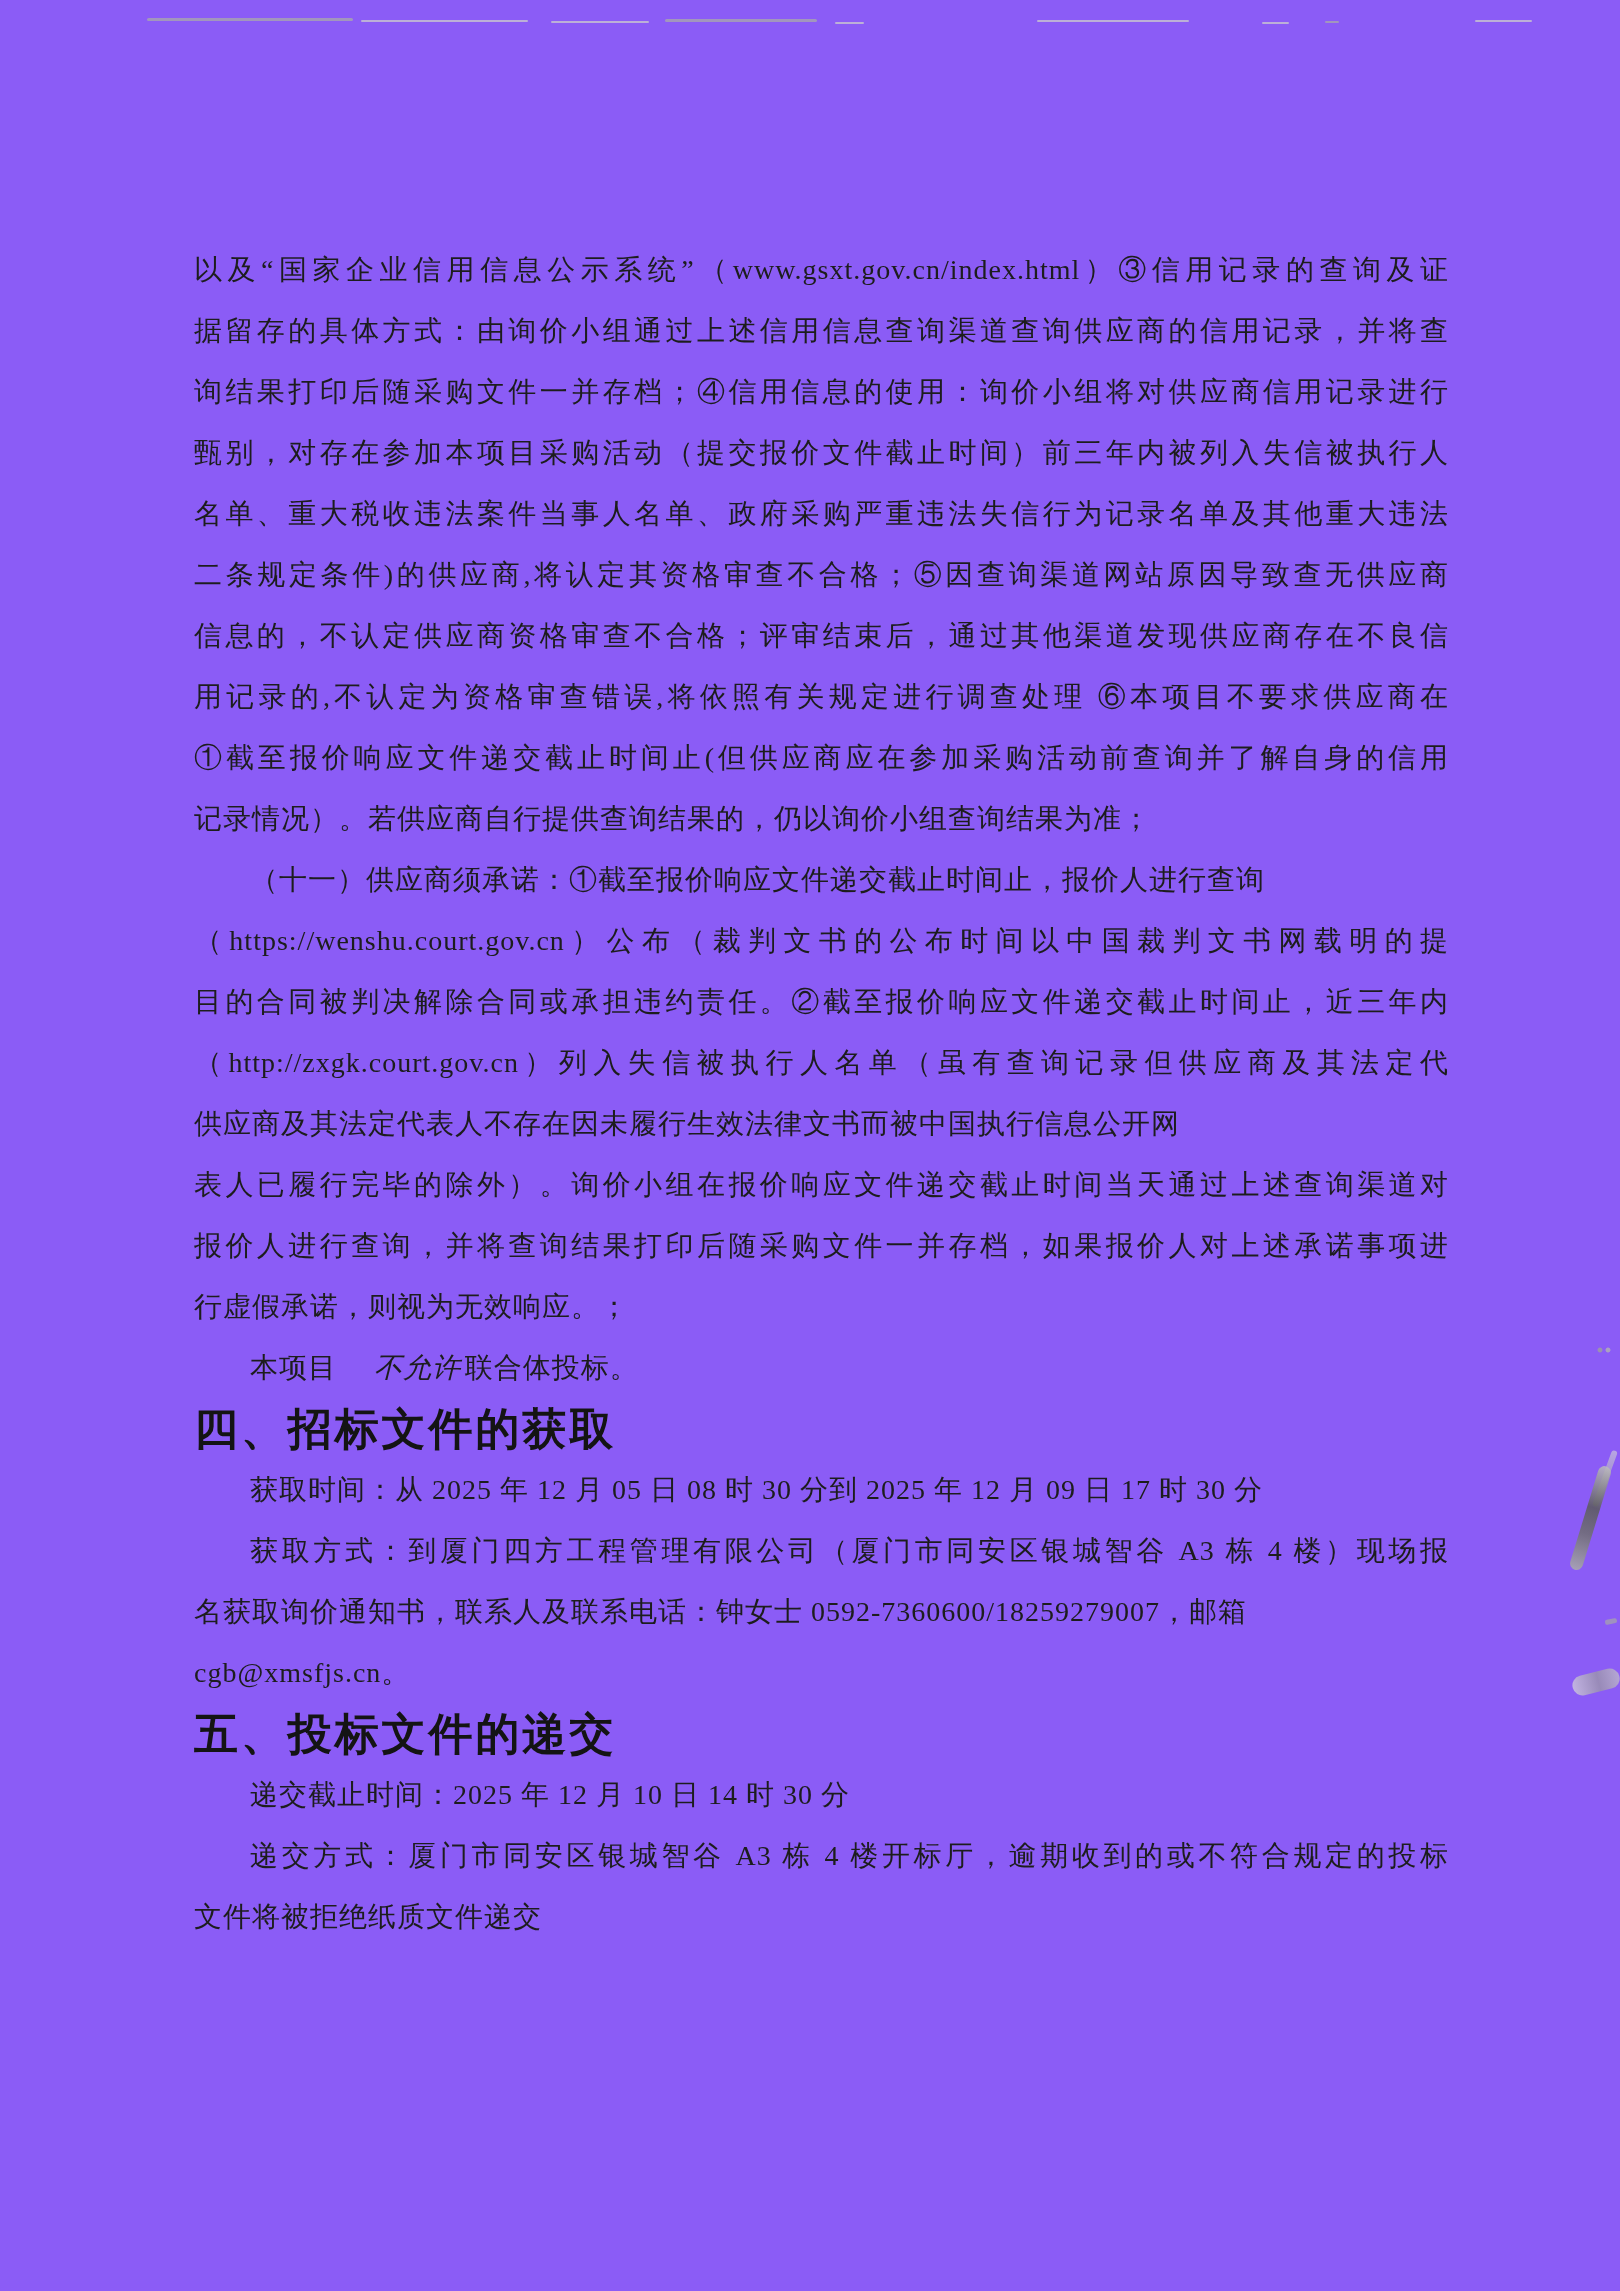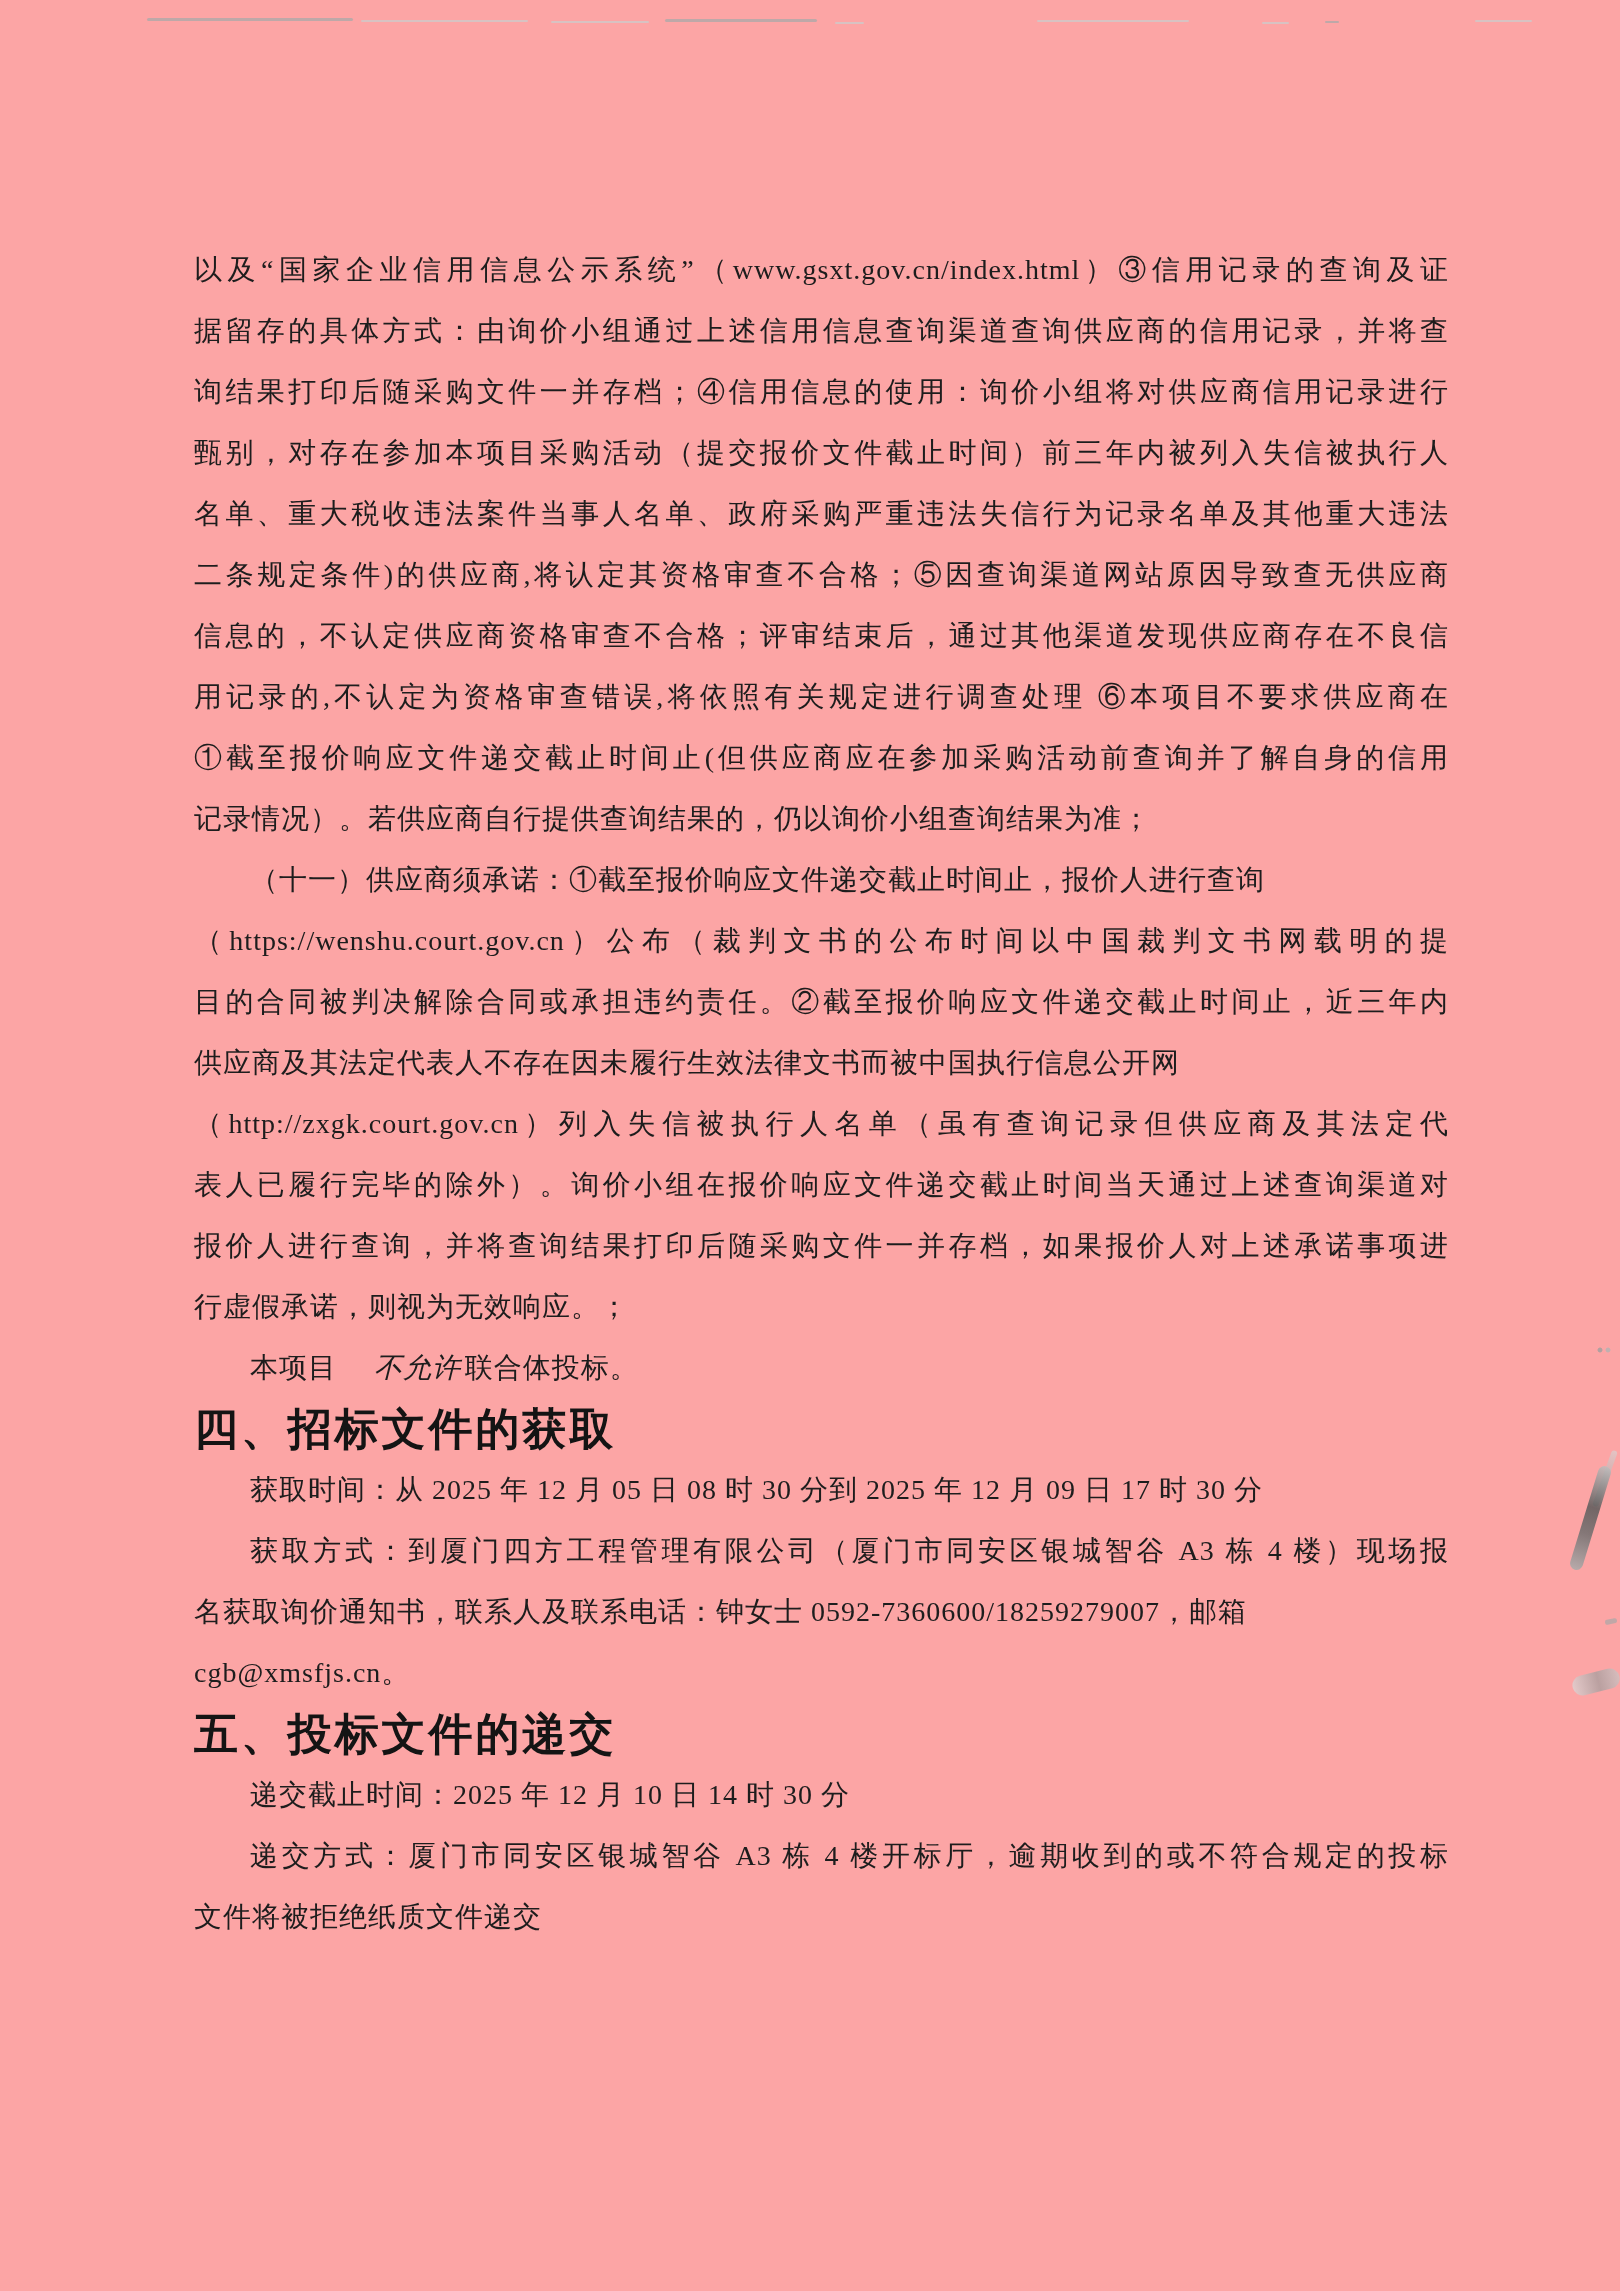--- a/index.html
+++ b/index.html
@@ -1,20 +1,20 @@
 <!DOCTYPE html>
 <html><head>
 <meta charset="utf-8">
 <style>
   html,body { margin:0; padding:0; background:#e8e8e8; }
   .page {
     position:relative;
     width:1620px; height:2292px;
     margin:0 auto;
-    background:#fca5a5;
+    background:#8b5cf6;
     overflow:hidden;
     font-family:"Liberation Serif","DejaVu Serif",serif;
     color:#1d1d1d;
   }
   .content {
     position:absolute;
     left:194px; top:239px;
     width:1255px;
   }
   .line {
@@ -116,22 +116,22 @@
         <div class="line fill">信息的，不认定供应商资格审查不合格；评审结束后，通过其他渠道发现供应商存在不良信</div>
         <div class="line fill">用记录的,不认定为资格审查错误,将依照有关规定进行调查处理 ⑥本项目不要求供应商在</div>
         <div class="line fill">①截至报价响应文件递交截止时间止(但供应商应在参加采购活动前查询并了解自身的信用</div>
         <div class="line">记录情况）。若供应商自行提供查询结果的，仍以询价小组查询结果为准；</div>
       </div>
 
     <div>
         <div class="line indent">（十一）供应商须承诺：①截至报价响应文件递交截止时间止，报价人进行查询</div>
         <div class="line fill">（https://wenshu.court.gov.cn）公布（裁判文书的公布时间以中国裁判文书网载明的提</div>
         <div class="line fill">目的合同被判决解除合同或承担违约责任。②截至报价响应文件递交截止时间止，近三年内</div>
+        <div class="line fill">（http://zxgk.court.gov.cn）列入失信被执行人名单（虽有查询记录但供应商及其法定代</div>
         <div class="line">供应商及其法定代表人不存在因未履行生效法律文书而被中国执行信息公开网</div>
-        <div class="line fill">（http://zxgk.court.gov.cn）列入失信被执行人名单（虽有查询记录但供应商及其法定代</div>
         <div class="line fill">表人已履行完毕的除外）。询价小组在报价响应文件递交截止时间当天通过上述查询渠道对</div>
         <div class="line fill">报价人进行查询，并将查询结果打印后随采购文件一并存档，如果报价人对上述承诺事项进</div>
         <div class="line">行虚假承诺，则视为无效响应。；</div>
       </div>
 
     <div class="line indent">
       <span>本项目</span><span class="emph-italic">不允许</span><span>联合体投标。</span>
     </div>
 
     <div class="heading">四、招标文件的获取</div>

